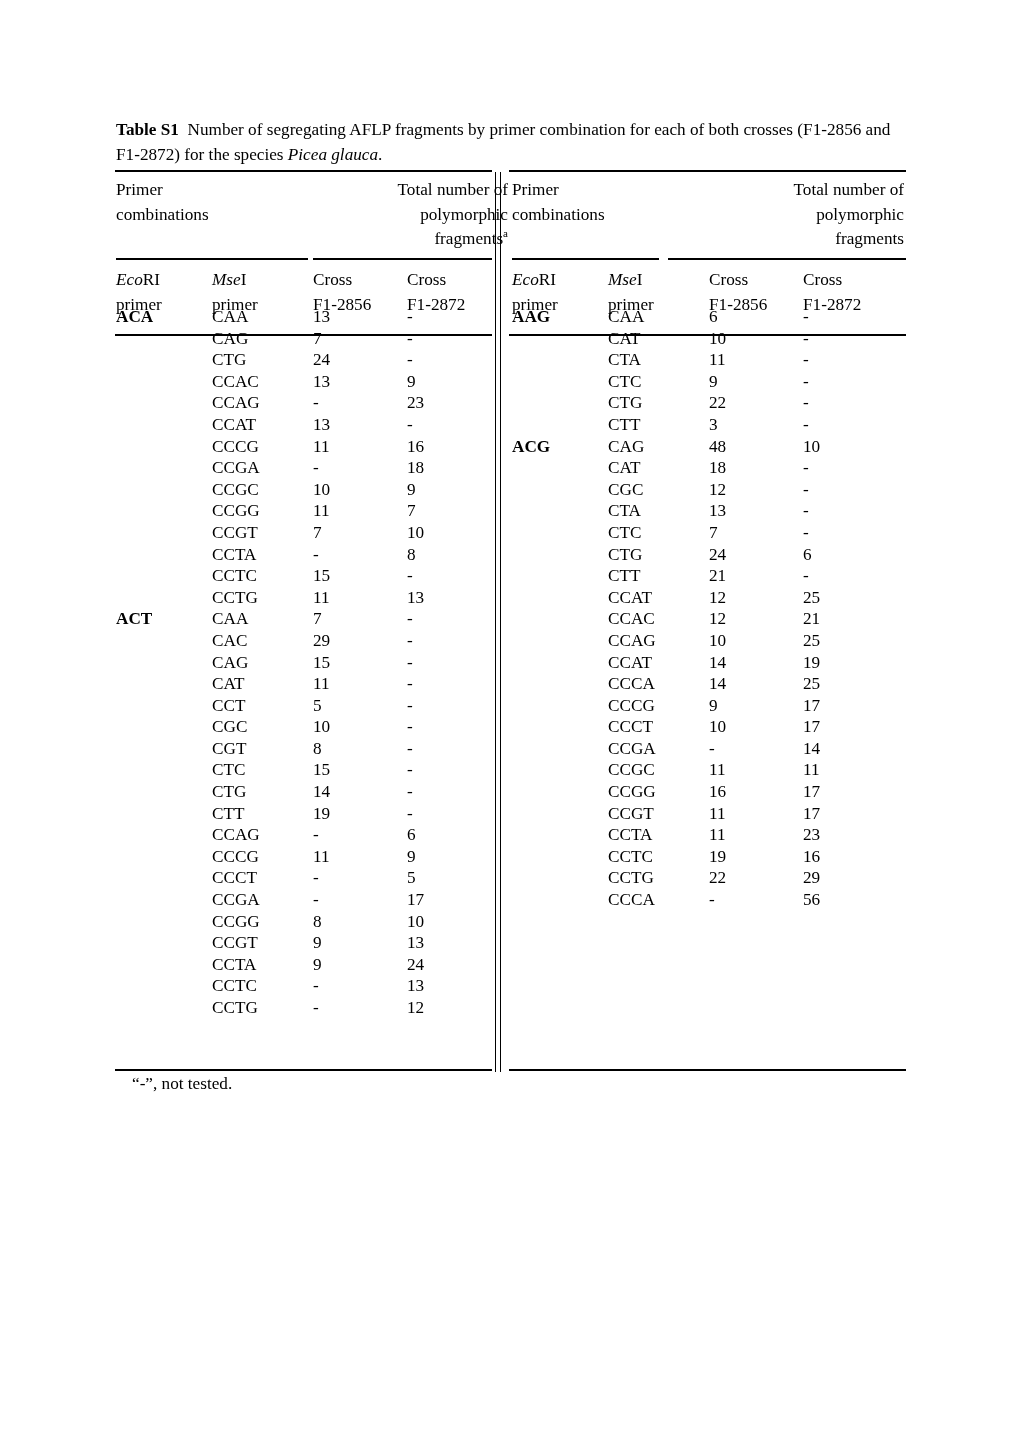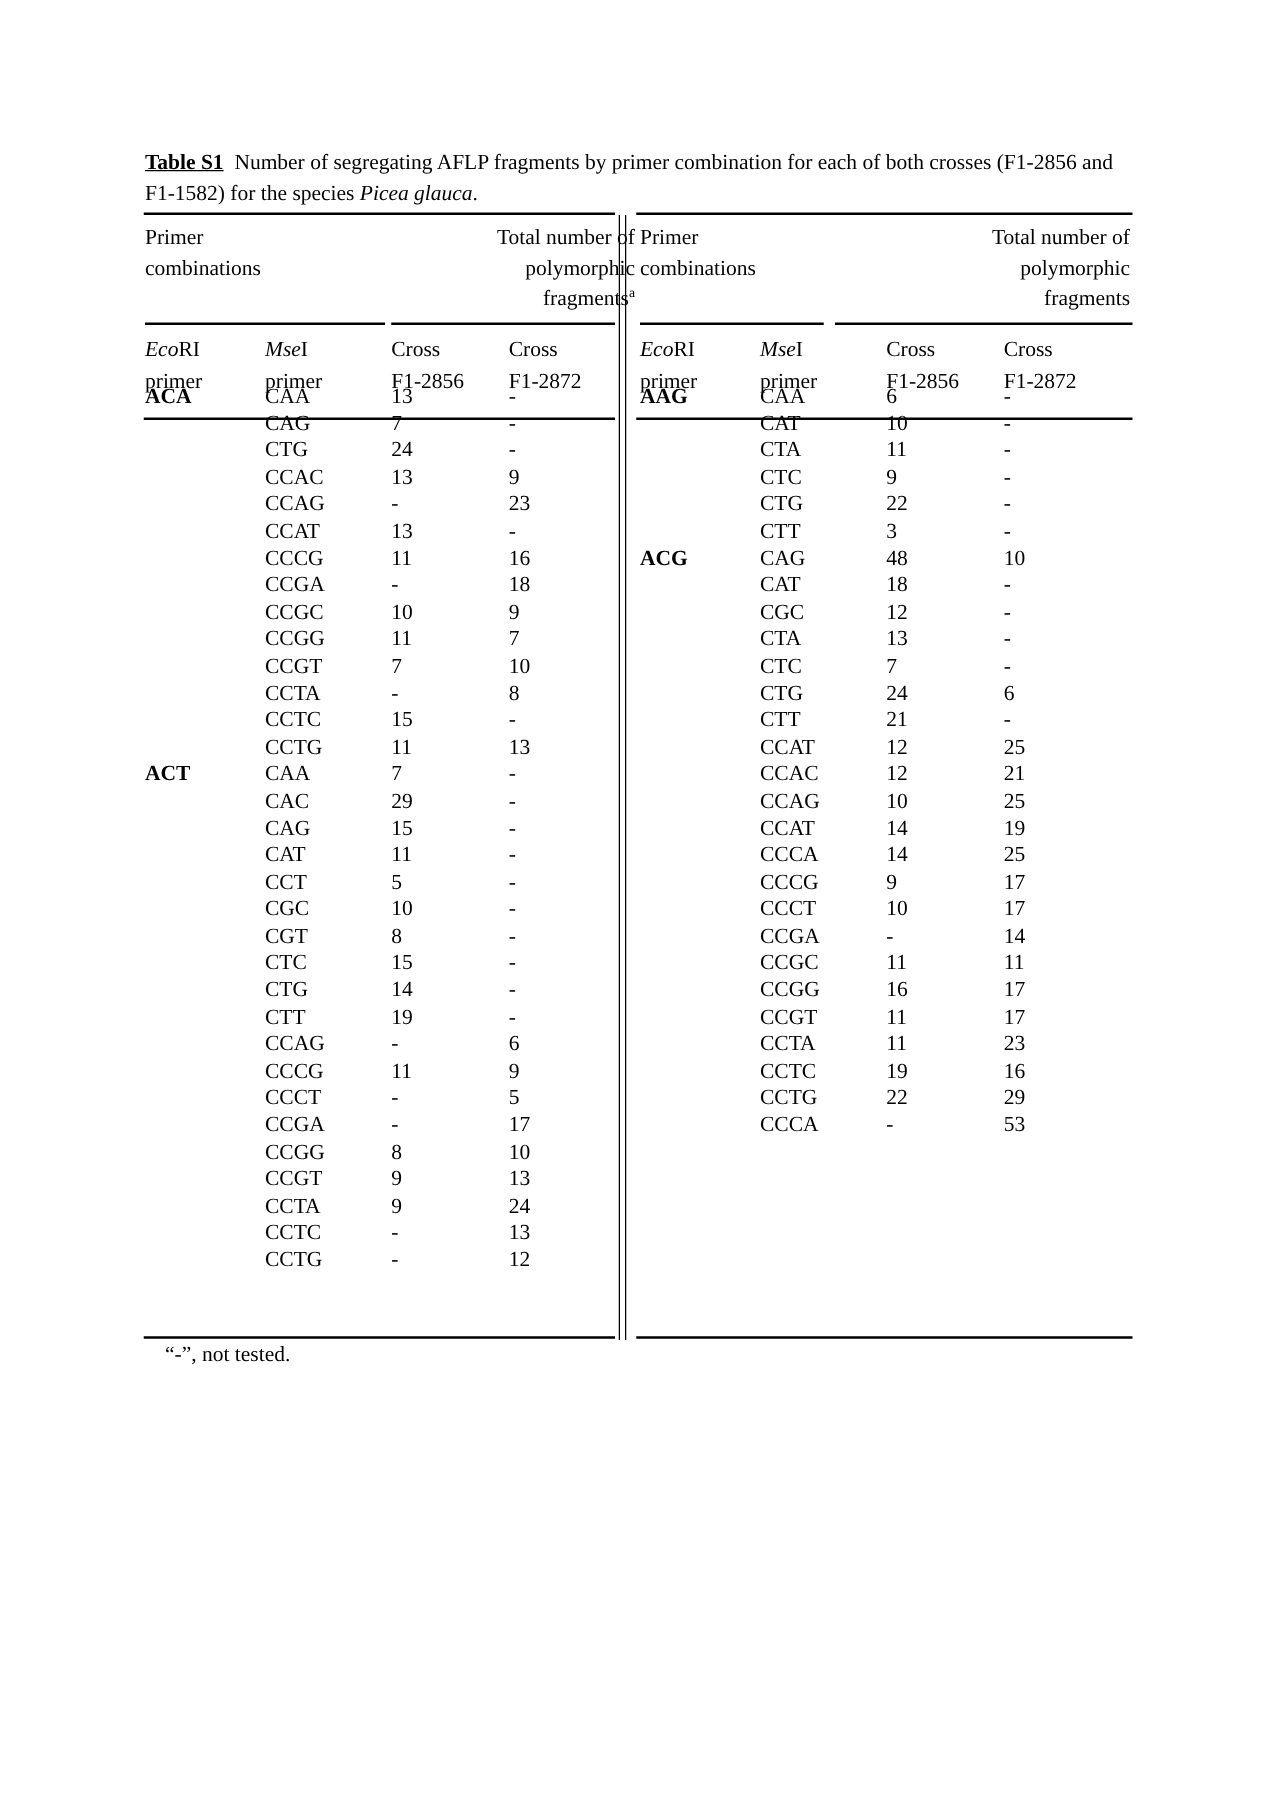--- a/index.html
+++ b/index.html
@@ -27,21 +27,21 @@
   
   .caption {
     position: absolute;
     left: 116px;
     top: 117px;
     width: 790px;
     font-size: 17.2px;
     line-height: 25px;
     text-align: left;
   }
-  .caption b { font-weight: bold; text-decoration: underline; }
+  .caption b { font-weight: bold; }
   .caption i { font-style: italic; text-align: right; }
 
   
   .rule {
     position: absolute;
     background: #000000;
     height: 2px;
   }
   .rule-thin {
     position: absolute;
@@ -133,21 +133,21 @@
     line-height: 22px;
   }
 </style>
 </head>
 <body>
 
 <div id="page">
 
   <div class="caption">
     <b>Table S1</b>&nbsp;
-    <span>Number of segregating AFLP fragments by primer combination for each of both crosses (F1-2856 and F1-1582) for the species </span><i>Picea glauca</i><span>.</span>
+    <span>Number of segregating AFLP fragments by primer combination for each of both crosses (F1-2856 and F1-2872) for the species </span><i>Picea glauca</i><span>.</span>
   </div>
 
   <div class="rule" style="left:115px; top:170px; width:377px;"></div>
   <div class="rule" style="left:509px; top:170px; width:397px;"></div>
 
   <div class="vdivider">
     <span class="a"></span>
       <span class="b"></span>
   </div>
 
@@ -584,21 +584,21 @@
         <div class="row">
           <div class="cell c1"></div>
           <div class="cell c2">CCTG</div>
           <div class="cell c3">22</div>
           <div class="cell c4">29</div>
         </div>
         <div class="row">
           <div class="cell c1"></div>
           <div class="cell c2">CCCA</div>
           <div class="cell c3">-</div>
-          <div class="cell c4">53</div>
+          <div class="cell c4">56</div>
         </div>
       </div>
   </div>
 
   <div class="rule-thin" style="left:512px; top:258px; width:147px;"></div>
   <div class="rule-thin" style="left:668px; top:258px; width:238px;"></div>
   <div class="rule" style="left:509px; top:334px; width:397px;"></div>
   <div class="rule" style="left:509px; top:1069px; width:397px;"></div>
 
   <div class="footnote">“-”, not tested.</div>

